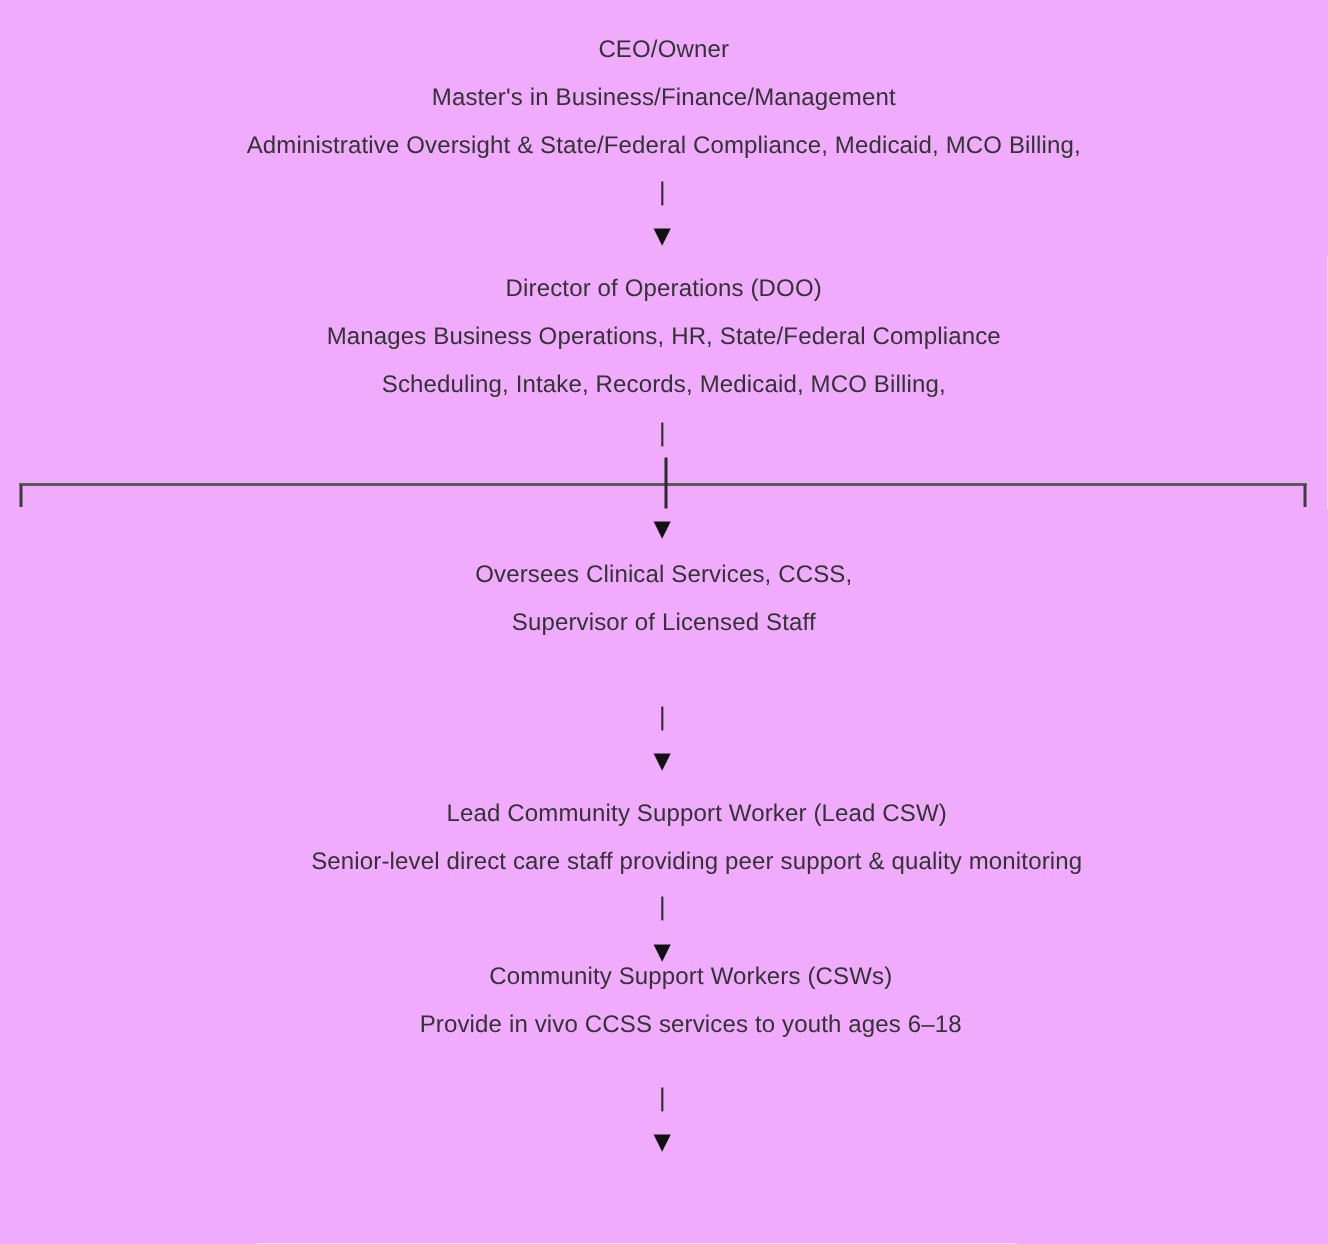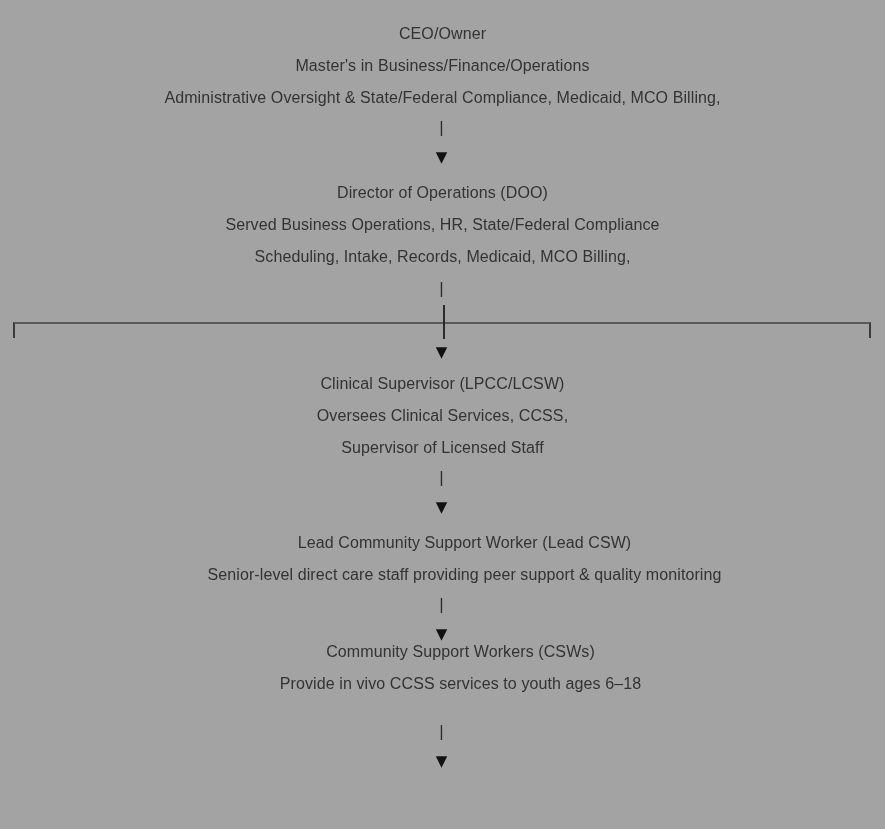--- a/index.html
+++ b/index.html
@@ -9,21 +9,21 @@
     background: #ffffff;
   }
   body {
     font-family: "Liberation Sans", sans-serif;
     color: #333333;
   }
   #org-chart {
     position: relative;
     width: 885px;
     height: 829px;
-    background: #a3a3a3;
+    background: #f0abfc;
     overflow: hidden;
     box-sizing: border-box;
   }
 
   
   .node {
     position: absolute;
     left: 0;
     width: 885px;
     text-align: center;
@@ -83,49 +83,48 @@
     width: 2px;
   }
 </style>
 </head>
 <body>
 
 <div id="org-chart">
 
   <div class="node" style="top:18px;">
     <span class="line">CEO/Owner</span>
-    <span class="line">Master's in Business/Finance/Operations</span>
+    <span class="line">Master's in Business/Finance/Management</span>
     <span class="line">Administrative Oversight &amp; State/Federal Compliance, Medicaid, MCO Billing,</span>
   </div>
 
   <div class="connector" style="top:112px;">
     <span class="pipe">|</span>
     <span class="arrow">▼</span>
   </div>
 
   <div class="node" style="top:177px;">
     <span class="line">Director of Operations (DOO)</span>
-    <span class="line">Served Business Operations, HR, State/Federal Compliance</span>
+    <span class="line">Manages Business Operations, HR, State/Federal Compliance</span>
     <span class="line">Scheduling, Intake, Records, Medicaid, MCO Billing,</span>
   </div>
 
   <div class="connector" style="top:273px;">
     <span class="pipe">|</span>
   </div>
 
   <div class="bracket" style="left:13px; top:322px; width:858px; height:16px;"></div>
 
   <div class="bracket-center-stem" style="left:443px; top:305px; height:34px;"></div>
 
   <div class="connector" style="top:339px;">
     <span class="arrow">▼</span>
   </div>
 
   <div class="node" style="top:368px;">
-    <span class="line">Clinical Supervisor (LPCC/LCSW)</span>
     <span class="line">Oversees Clinical Services, CCSS,</span>
     <span class="line">Supervisor of Licensed Staff</span>
   </div>
 
   <div class="connector" style="top:462px;">
     <span class="pipe">|</span>
     <span class="arrow">▼</span>
   </div>
 
   <div class="node" style="top:527px;margin-left:22px;">

